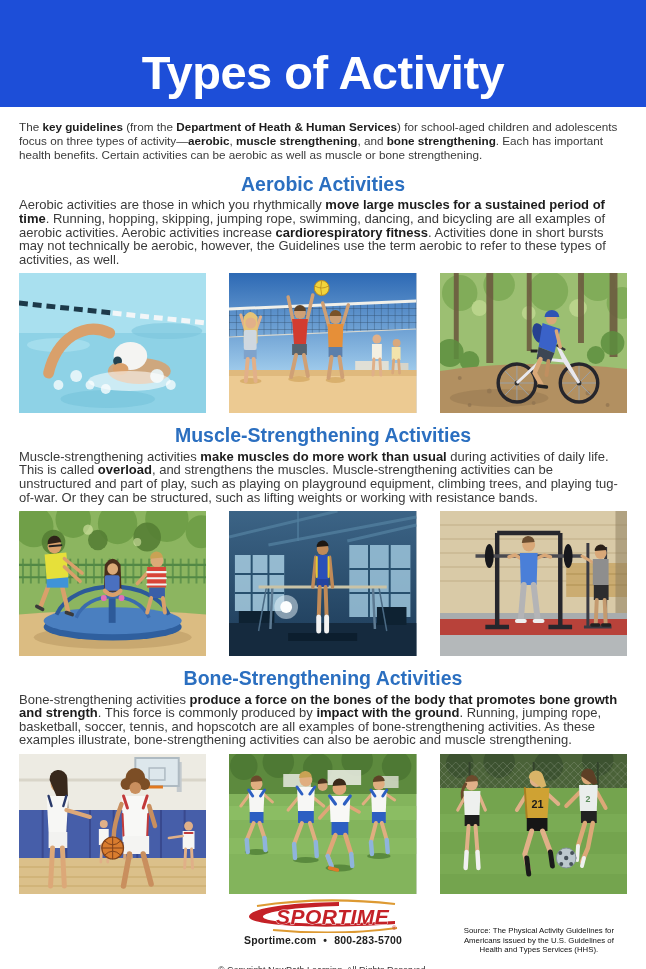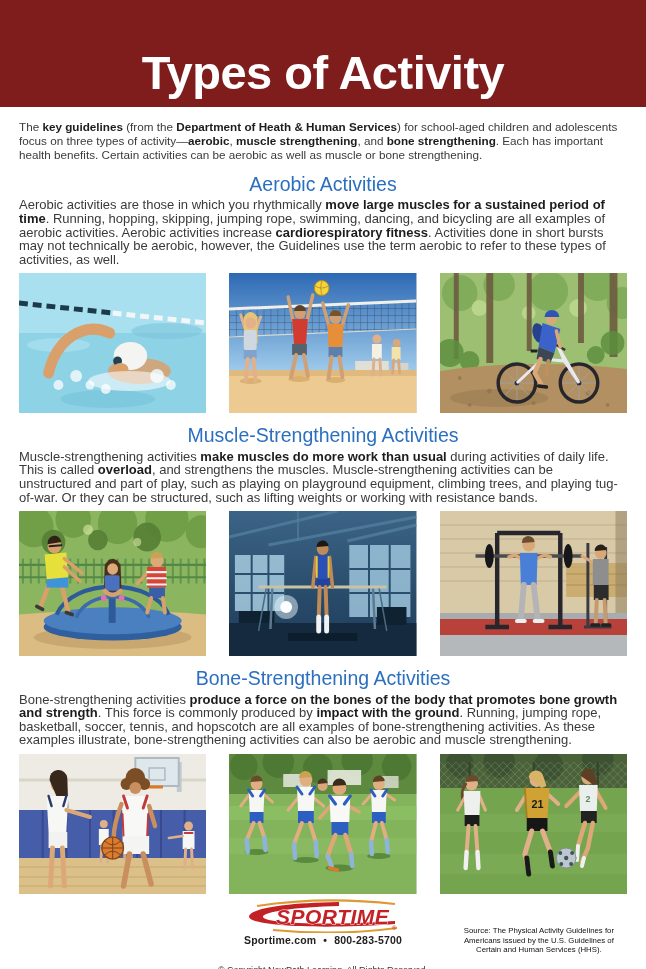--- a/index.html
+++ b/index.html
@@ -2,26 +2,26 @@
 <html><head>
 <meta charset="utf-8">
 <style>
   *{margin:0;padding:0;box-sizing:border-box}
   body{
     width:646px;height:969px;
     font-family:"Liberation Sans",sans-serif;
     background:#fff;color:#3a3a3a;
     overflow:hidden;position:relative;
   }
-  .header{height:107px;background:#7f1d1d;display:flex;justify-content:center;align-items:flex-end;padding-bottom:11px}
+  .header{height:107px;background:#1d4ed8;display:flex;justify-content:center;align-items:flex-end;padding-bottom:11px}
   .page-title{color:#fff;font-weight:bold;font-size:47px;line-height:1;letter-spacing:-.5px}
   .content{padding:0 19px}
   .intro{margin-top:13px;font-size:11.7px;line-height:14px}
   b{color:#1c1c1c}
-  .sec-head{margin:11px 0 2px;text-align:center;color:#2b6fc0;font-size:19.5px;font-weight:normal;line-height:1.2}
+  .sec-head{margin:11px 0 2px;text-align:center;color:#2b6fc0;font-size:19.5px;font-weight:bold;line-height:1.2}
   .sec-para{font-size:13px;line-height:13.6px}
   .photo-row{display:flex;gap:23px;margin-top:7px}
   .photo{flex:1;height:140px;overflow:hidden;background:#dcdcdc}
   .row-muscle .photo{height:145px}
   .photo svg{width:100%;height:100%;display:block}
   .footer{position:relative;padding-top:5px;height:86px}
   .logo-svg{display:block;margin:0 auto;width:162px;height:34px}
   .contact{margin-top:1px;text-align:center;font-size:10.5px;font-weight:bold;color:#222;letter-spacing:.2px}
   .contact .sep{margin:0 7px}
   .copyright{margin-top:19px;text-align:center;font-size:9px;color:#333}
@@ -504,17 +504,17 @@
       <text x="33" y="25" font-size="21" font-weight="bold" font-style="italic" fill="#c42127" stroke="#ffffff" stroke-width=".8" paint-order="stroke" letter-spacing=".5" font-family="'Liberation Sans',sans-serif">SPORTIME</text>
       <text x="149" y="31" font-size="6" fill="#c42127" font-family="'Liberation Sans',sans-serif">®</text>
     </svg>
     <div class="contact">
       <span>Sportime.com</span><span class="sep">•</span><span>800-283-5700</span>
     </div>
     <div class="copyright">© Copyright NewPath Learning. All Rights Reserved.</div>
     <div class="source">
       <div>Source: The Physical Activity Guidelines for</div>
       <div>Americans issued by the U.S. Guidelines of</div>
-      <div>Certain and Human Services (HHS).</div>
+      <div>Health and Types Services (HHS).</div>
     </div>
   </div>
 
 </div>
 
 </body></html>

